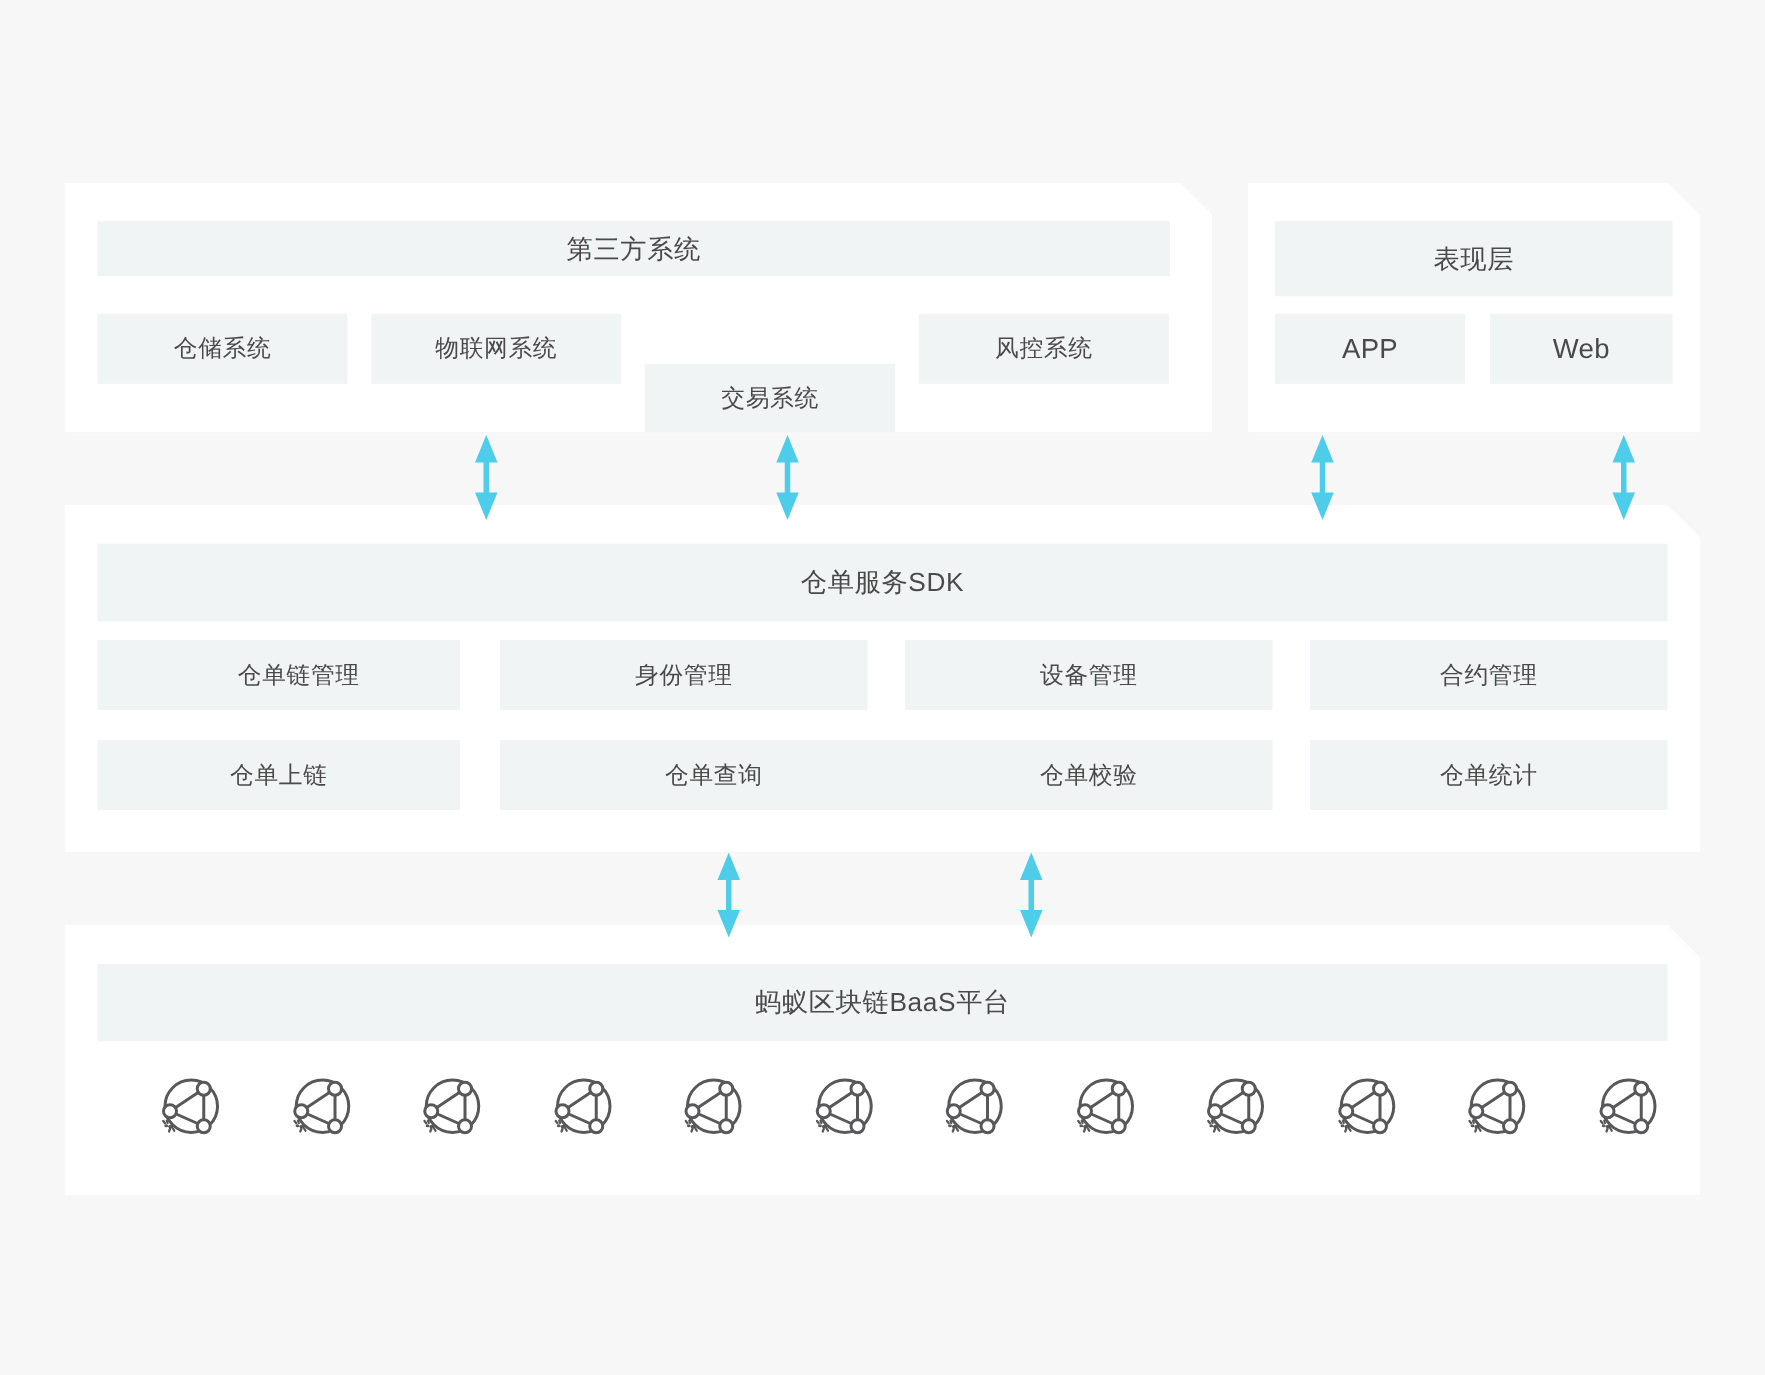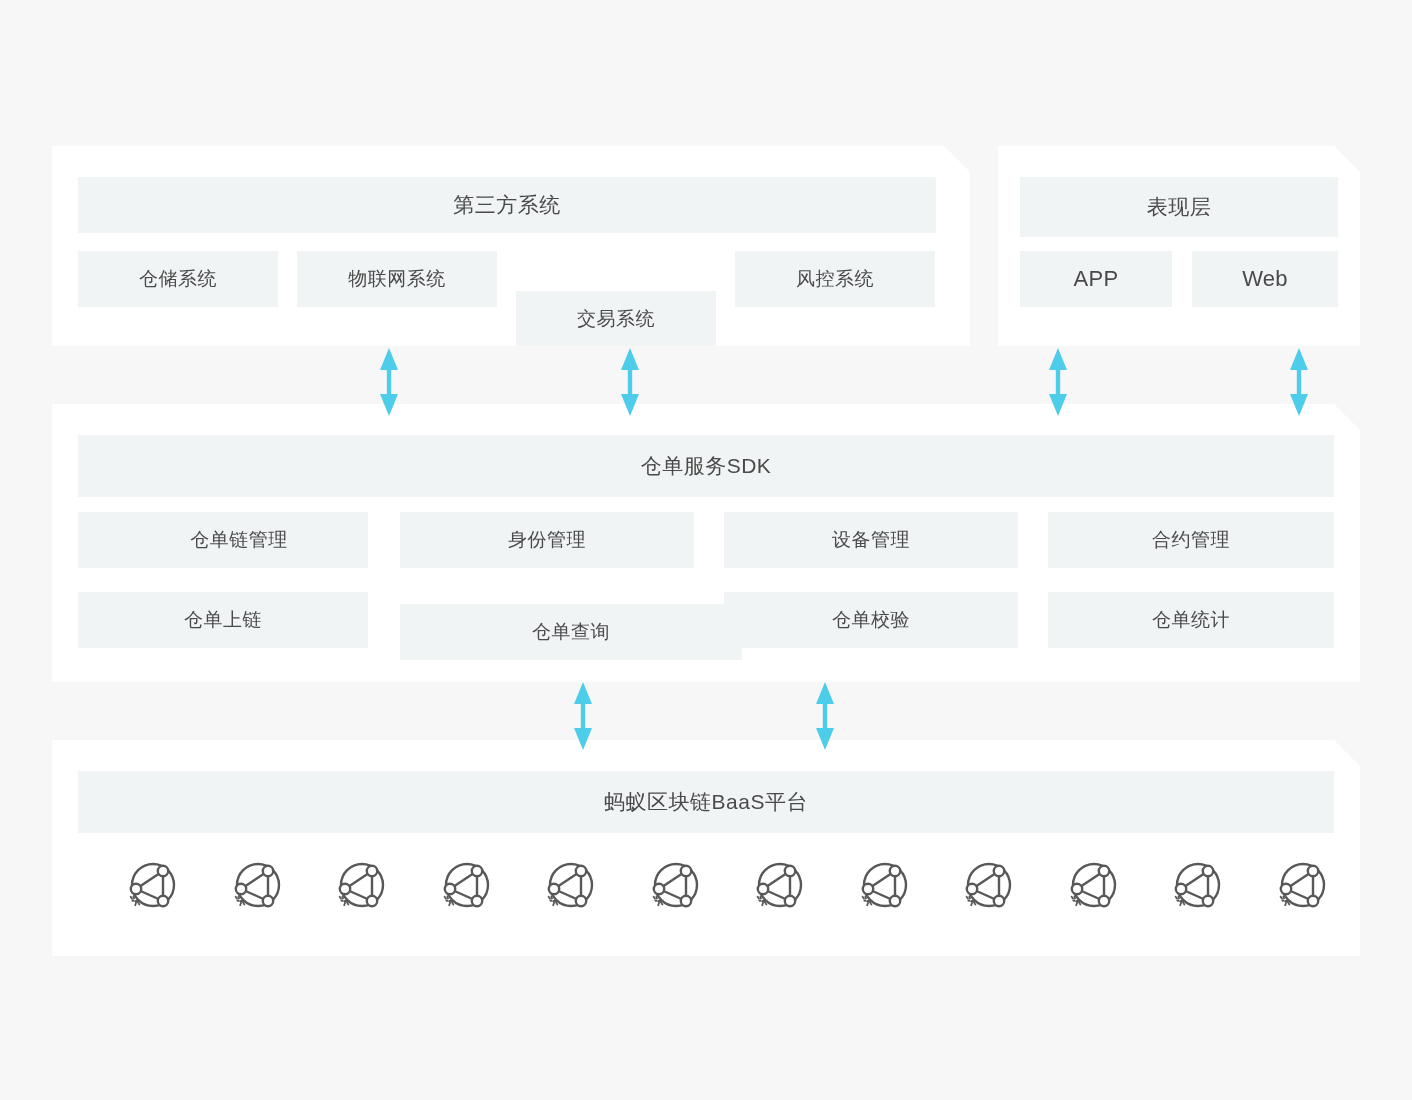--- a/index.html
+++ b/index.html
@@ -79,21 +79,21 @@
     height: 58px;
   }
   .node-icon svg { display: block; }
 </style>
 </head>
 <body>
 
 <div id="diagram-root">
 
   <div class="panel panel-chamfer" style="left:52px; top:146px; width:918px; height:200px;">
-    <div class="panel-header" style="left:26px; top:31px; width:858px; height:56px;font-family:Liberation Mono, monospace;">第三方系统</div>
+    <div class="panel-header" style="left:26px; top:31px; width:858px; height:44px;font-family:Liberation Mono, monospace;">第三方系统</div>
 
     <div class="tile" style="left:26px; top:105px; width:200px; height:56px;">仓储系统</div>
     <div class="tile" style="left:245px; top:105px; width:200px; height:56px;">物联网系统</div>
     <div class="tile" style="left:464px; top:105px; width:200px; height:56px;margin-top:40px;">交易系统</div>
     <div class="tile" style="left:683px; top:105px; width:200px; height:56px;">风控系统</div>
   </div>
 
   <div class="panel panel-chamfer" style="left:998px; top:146px; width:362px; height:200px;">
     <div class="panel-header" style="left:22px; top:31px; width:318px; height:60px;">表现层</div>
 
@@ -103,21 +103,21 @@
 
   <div class="panel panel-chamfer" style="left:52px; top:404px; width:1308px; height:278px;">
     <div class="panel-header" style="left:26px; top:31px; width:1256px; height:62px;">仓单服务SDK</div>
 
     <div class="tile" style="left:26px; top:108px; width:290px; height:56px;padding-left:32px;">仓单链管理</div>
     <div class="tile" style="left:348px; top:108px; width:294px; height:56px;">身份管理</div>
     <div class="tile" style="left:672px; top:108px; width:294px; height:56px;">设备管理</div>
     <div class="tile" style="left:996px; top:108px; width:286px; height:56px;">合约管理</div>
 
     <div class="tile" style="left:26px; top:188px; width:290px; height:56px;">仓单上链</div>
-    <div class="tile" style="left:348px; top:200px; width:342px; height:56px;">仓单查询</div>
+    <div class="tile" style="left:348px; top:188px; width:342px; height:56px;">仓单查询</div>
     <div class="tile" style="left:672px; top:188px; width:294px; height:56px;">仓单校验</div>
     <div class="tile" style="left:996px; top:188px; width:286px; height:56px;">仓单统计</div>
   </div>
 
   <div class="panel panel-chamfer" style="left:52px; top:740px; width:1308px; height:216px;text-align:center;">
     <div class="panel-header" style="left:26px; top:31px; width:1256px; height:62px;">蚂蚁区块链BaaS平台</div>
 
     <div id="node-row" style="position:absolute; left:0; top:0; width:100%; height:100%;">
         <div class="node-icon" style="left: 71px; top: 118px;">
           <svg width="58" height="58" viewBox="0 0 58 58" fill="none" stroke="#58585a" stroke-width="2.4" stroke-linecap="round">

